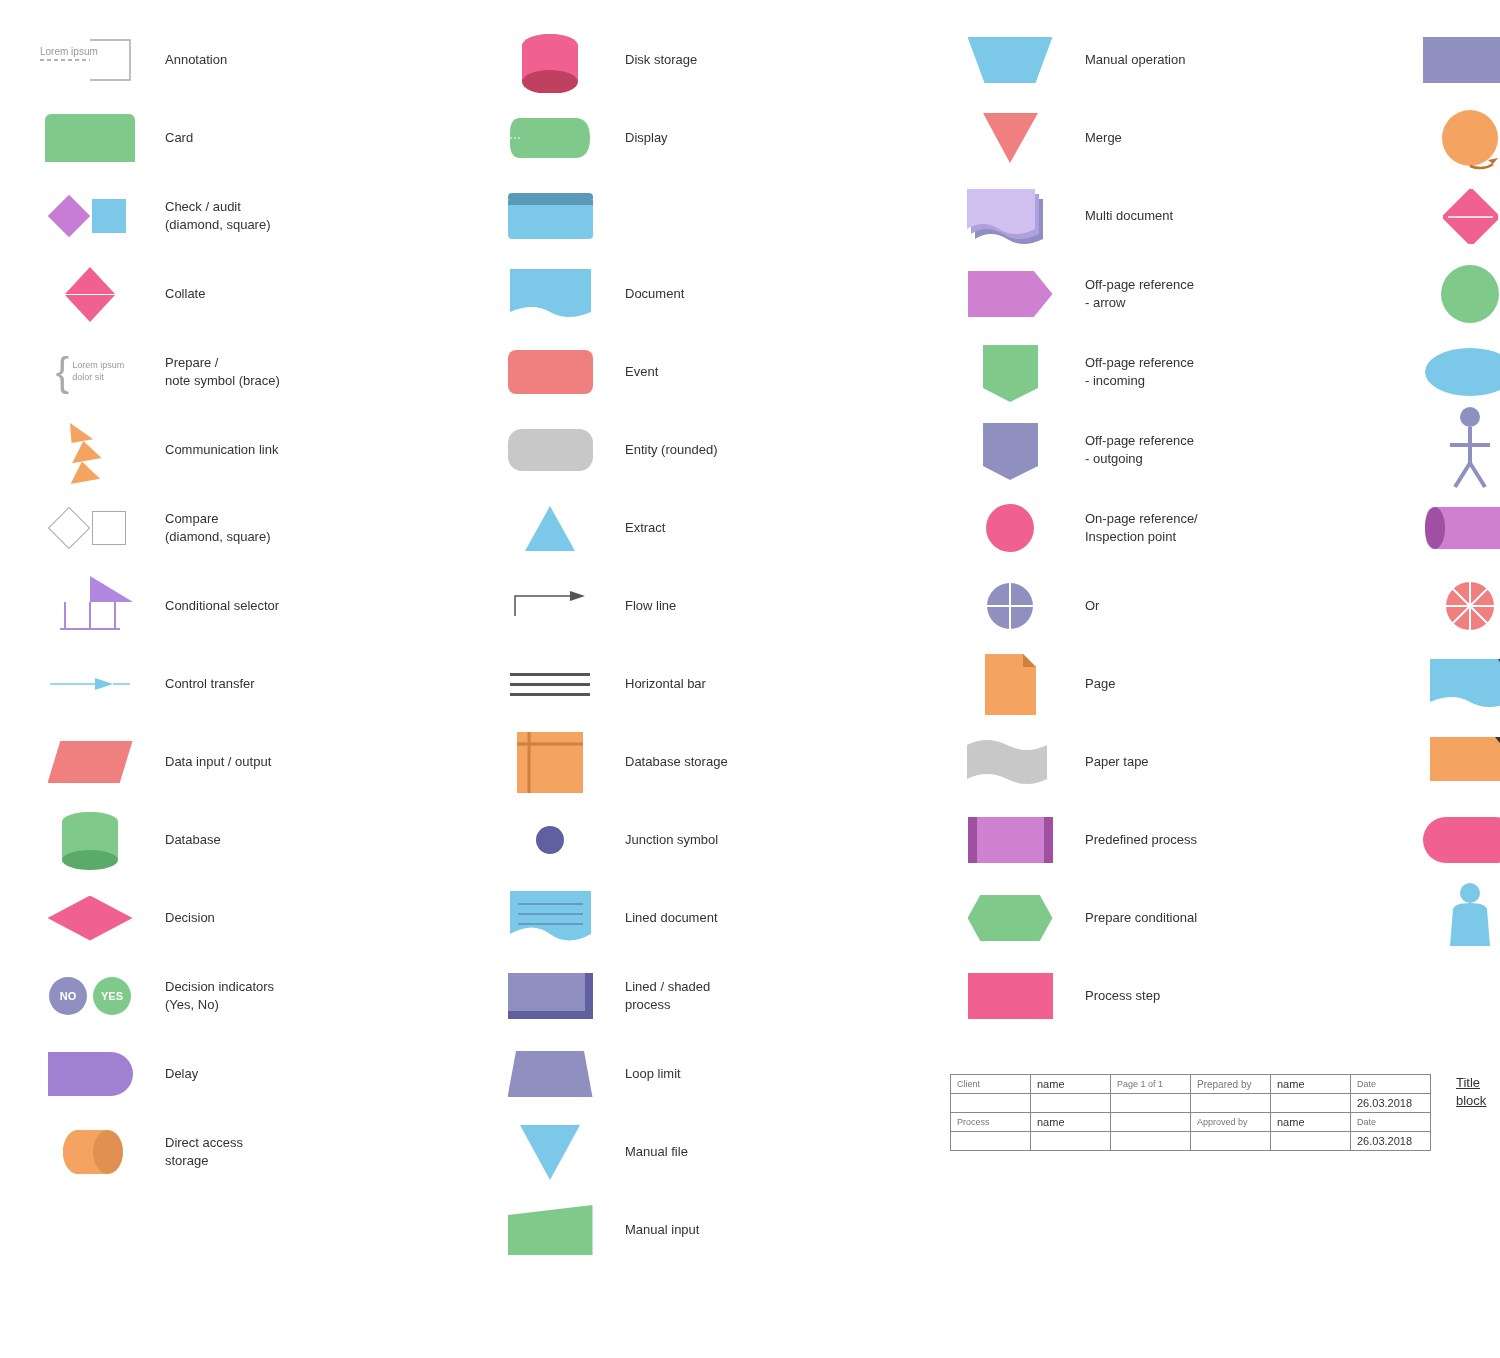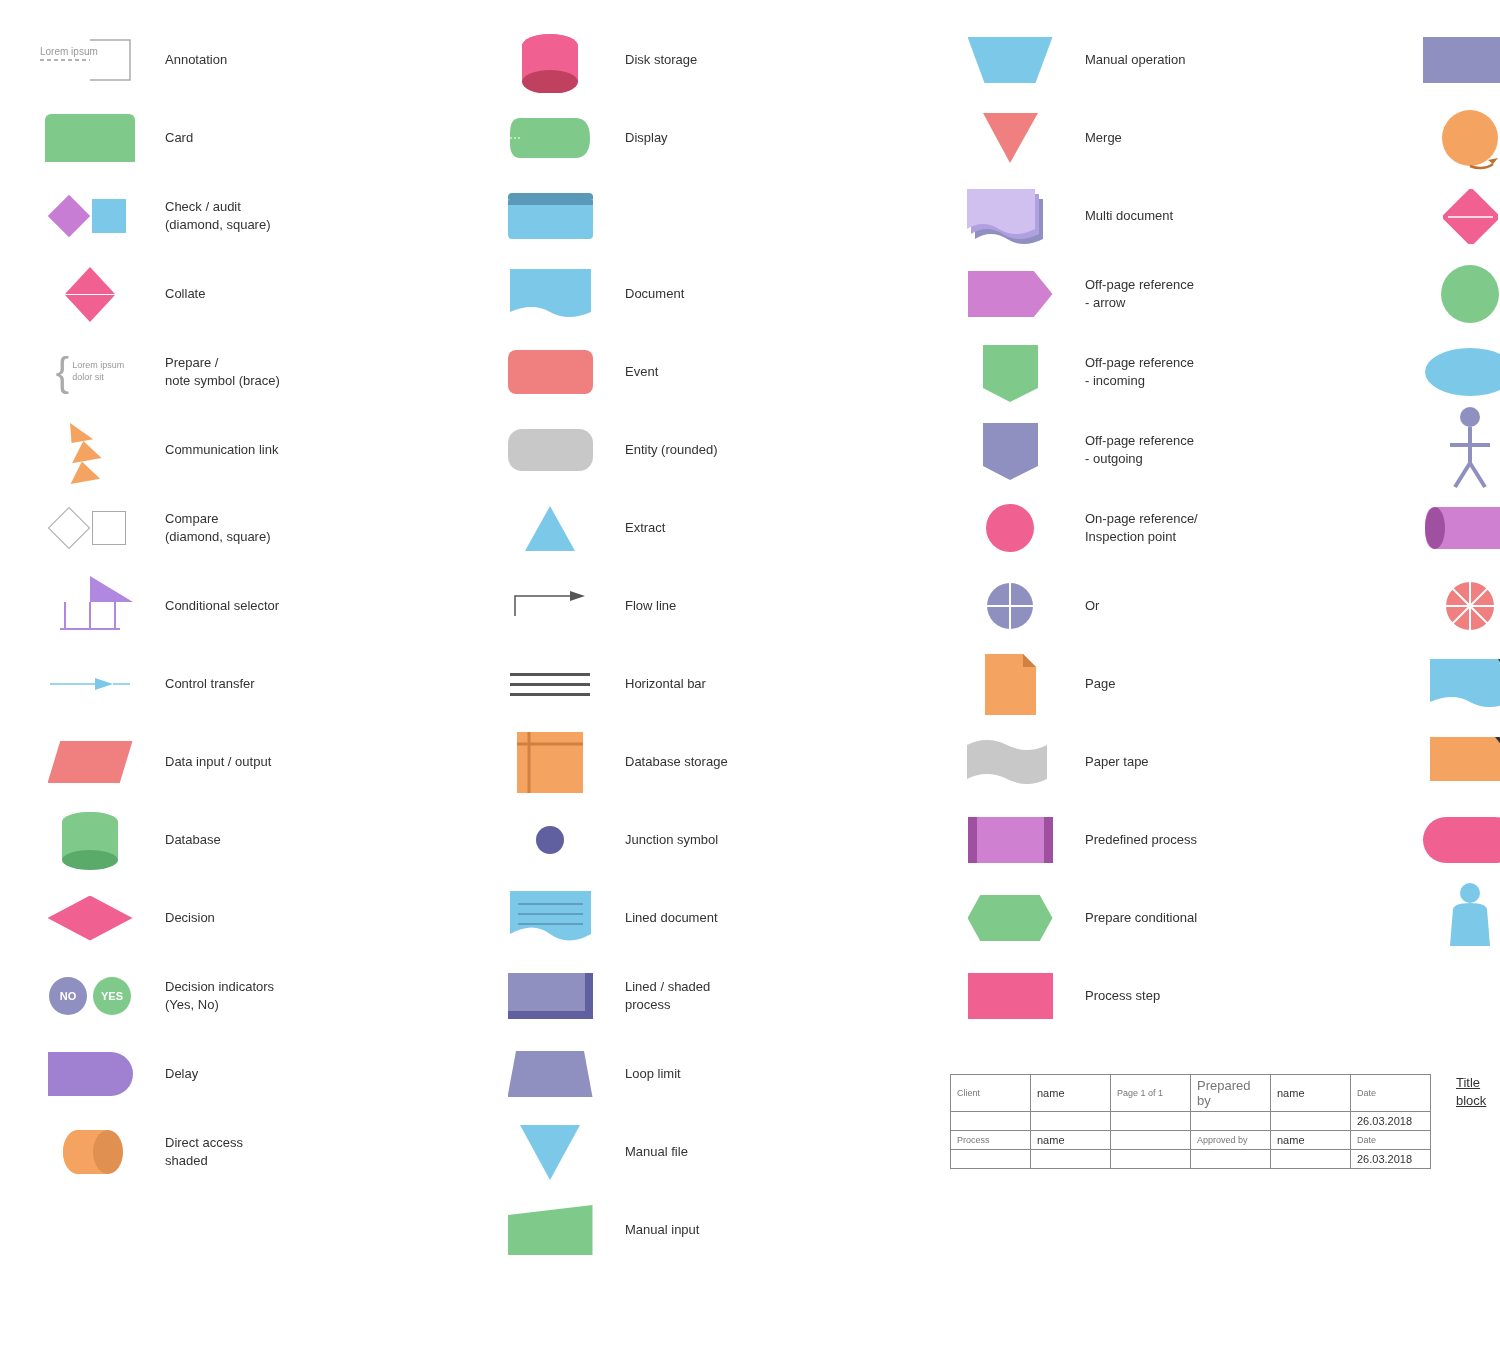--- a/index.html
+++ b/index.html
@@ -200,21 +200,21 @@
     <div class="item">
       <div class="shape-area">
         <svg width="65" height="55">
           <ellipse cx="20" cy="27" rx="15" ry="22" fill="#F4A460"></ellipse>
           <rect x="20" y="5" width="30" height="44" fill="#F4A460"></rect>
           <ellipse cx="50" cy="27" rx="15" ry="22" fill="#E09050"></ellipse>
           <ellipse cx="20" cy="27" rx="15" ry="22" fill="#F4A460"></ellipse>
         </svg>
       </div>
       <div class="label" style="white-space:pre-line">Direct access
-shaded</div>
+storage</div>
     </div>
 
   </div>
 
   <div class="col">
 
     <div class="item">
       <div class="shape-area">
         <svg width="65" height="65">
           <ellipse cx="32" cy="18" rx="28" ry="12" fill="#F06090"></ellipse>
@@ -478,21 +478,21 @@
     </div>
 
     <div style="margin-top:10px;">
       <div style="display:flex;align-items:flex-start;gap:25px;margin-top:43px;">
         <table class="title-block-table">
           <tbody>
               <tr>
             <td style="font-size:9px;color:#777;">Client</td>
             <td style="font-size:11px;">name</td>
             <td style="font-size:9px;color:#777;">Page 1 of 1</td>
-            <td style="font-size:13px;color:#777;">Prepared by</td>
+            <td style="font-size:10px;color:#777;">Prepared by</td>
             <td style="font-size:11px;">name</td>
             <td style="font-size:9px;color:#777;">Date</td>
           </tr>
           <tr>
             <td></td>
             <td></td>
             <td></td>
             <td></td>
             <td></td>
             <td style="font-size:11px;">26.03.2018</td>

